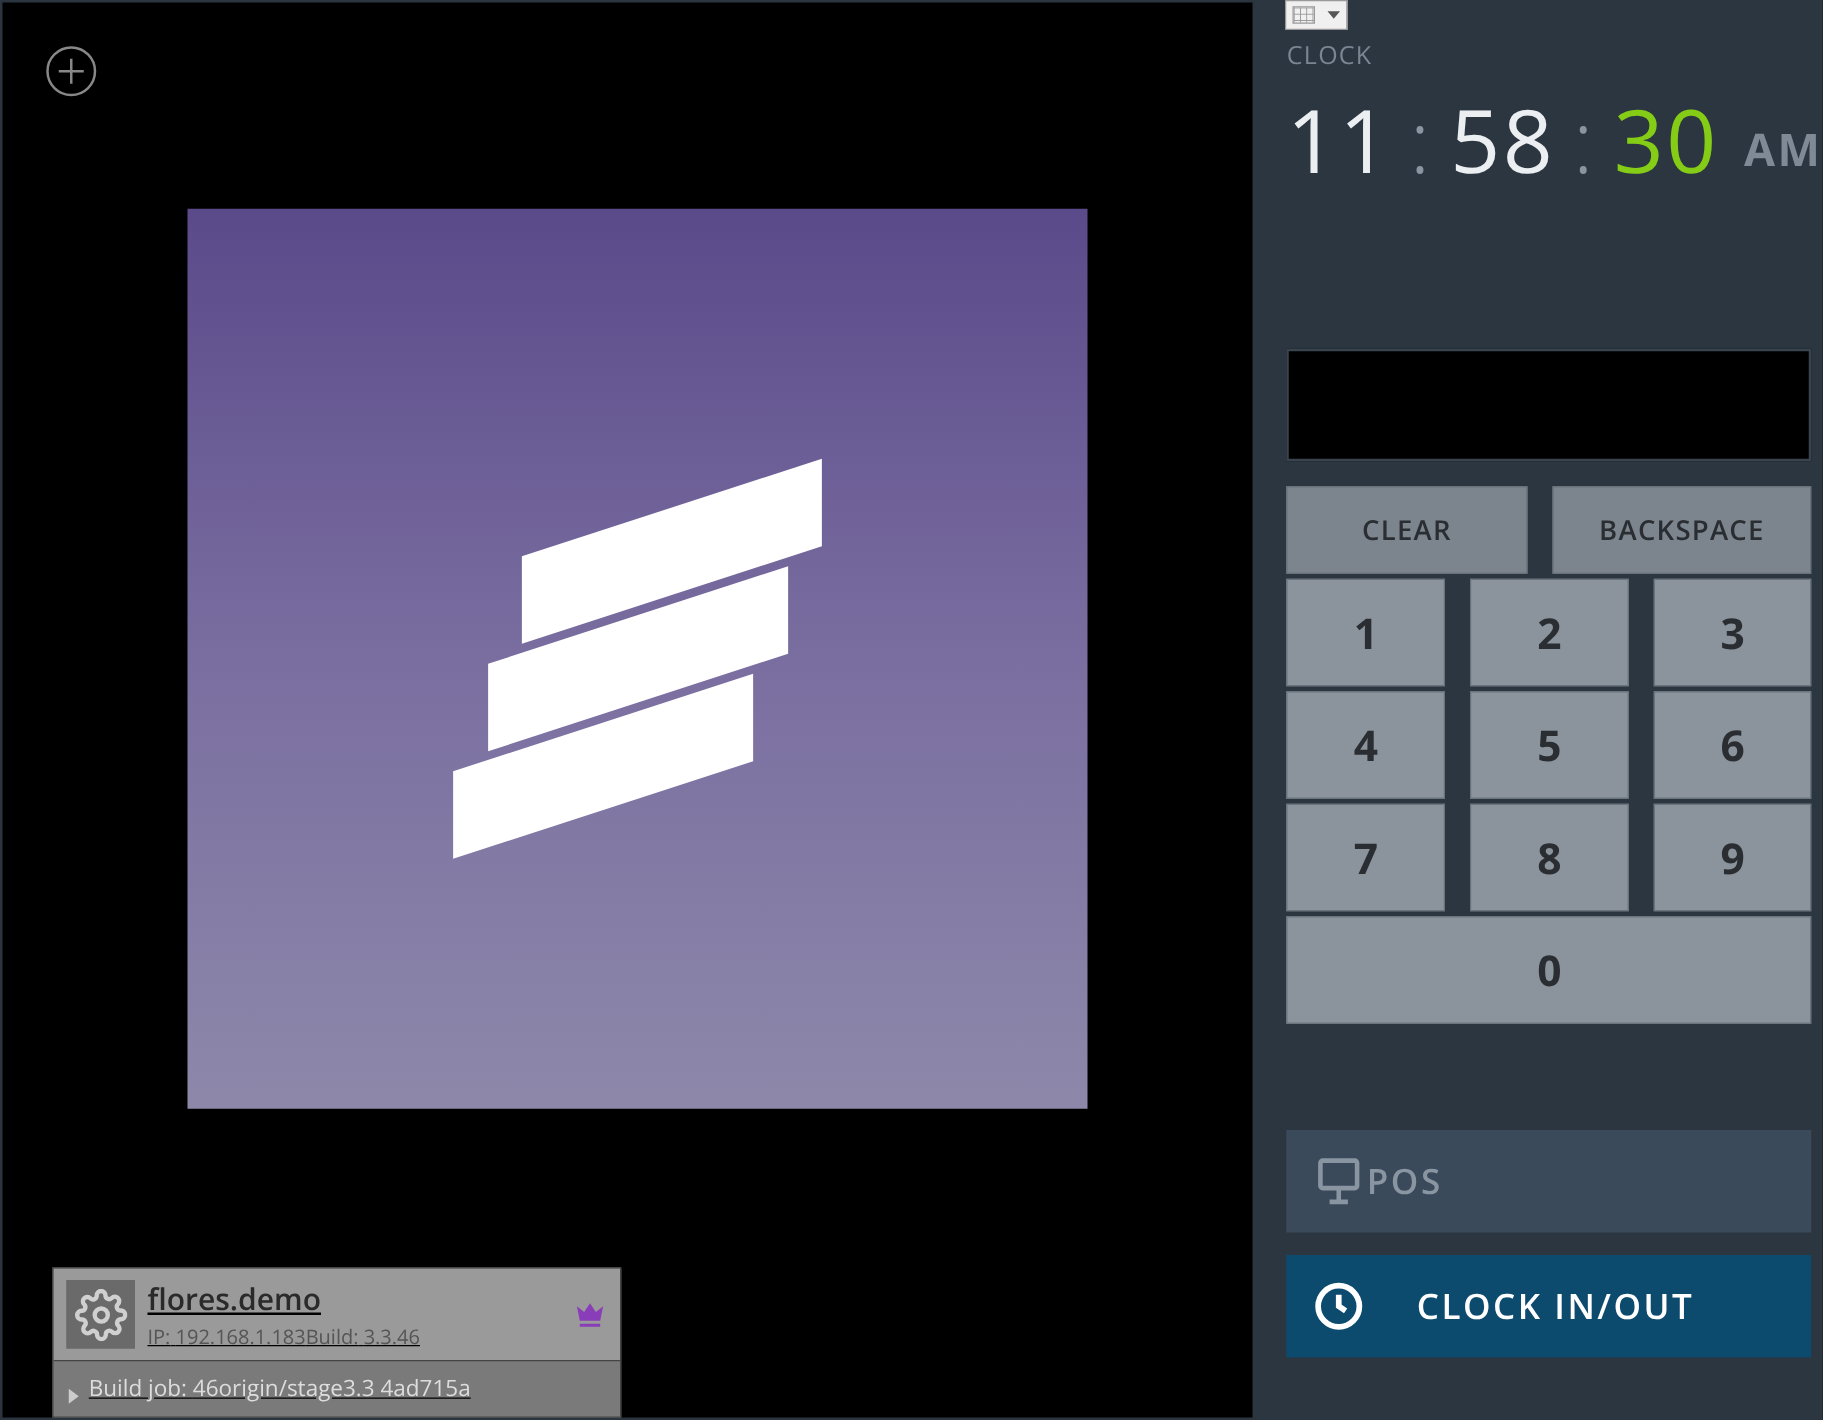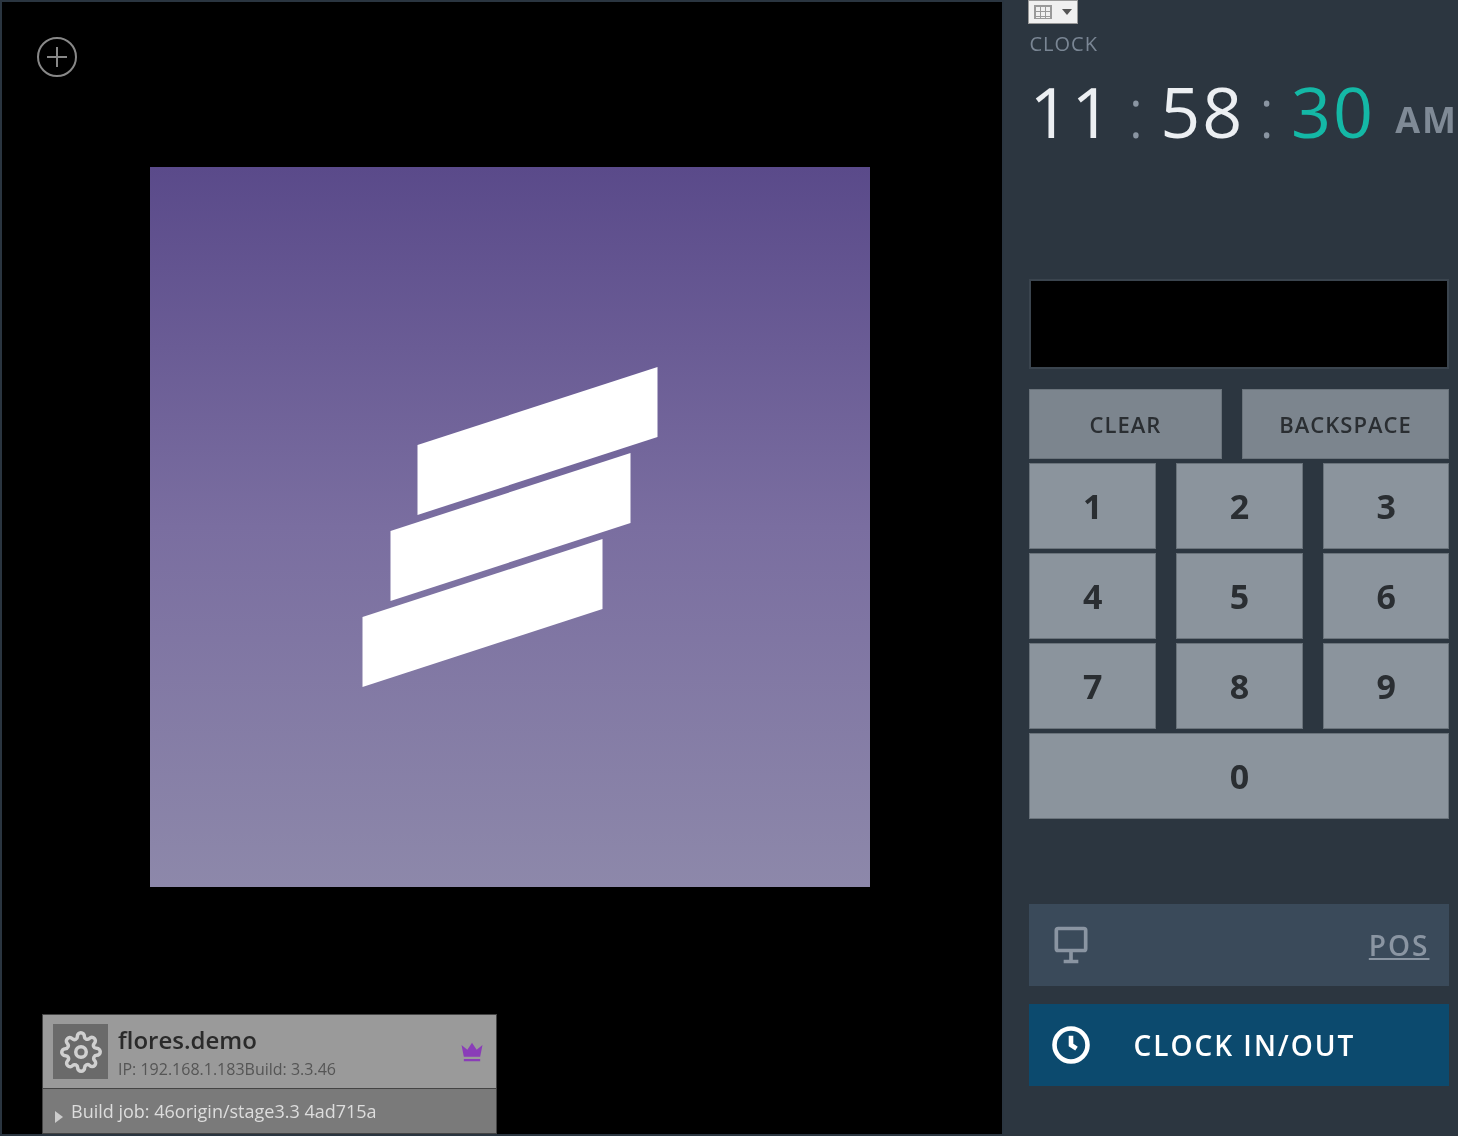--- a/index.html
+++ b/index.html
@@ -76,20 +76,21 @@
     .bar1 { width: 240px; margin-left: 55px; }
     .bar2 { width: 240px; margin-left: 28px; }
     .bar3 { width: 240px; margin-left: 0px; }
     .settings-panel {
       position: absolute;
       bottom: 0;
       left: 40px;
       width: 455px;
       background: #8e8e8e;
       border: 1px solid #444;
+      text-decoration: underline;
     }
     .settings-top {
       display: flex;
       align-items: center;
       padding: 8px 10px;
       background: #9a9a9a;
     }
     .gear-icon {
       width: 55px;
       height: 55px;
@@ -182,21 +183,21 @@
       color: #eceff2;
       letter-spacing: 2px;
       white-space: nowrap;
     }
     .time-display .colon {
       color: #8a95a2;
       font-weight: 300;
       padding: 0 14px;
     }
     .time-display .seconds {
-      color: #14b8a6;
+      color: #84cc16;
       margin-top: 16px;
     }
     .time-display .ampm {
       font-size: 36px;
       color: #7f8a96;
       font-weight: 700;
       vertical-align: middle;
     }
     .pin-input {
       margin-top: 120px;
@@ -271,23 +272,22 @@
       margin-right: 40px;
       display: flex;
       align-items: center;
       justify-content: center;
     }
     .btn-label {
       flex: 1;
       text-align: left;
     }
     .btn-pos .btn-label { 
-      text-align: right;
+      text-align: left;
       margin-left: -40px;
-      text-decoration: underline;
     }
   </style>
 </head>
 <body>
 
 <div class="main-container">
   <div class="left-panel">
     <div class="add-icon"></div>
     <div class="logo-square">
       <div class="logo-bars">

